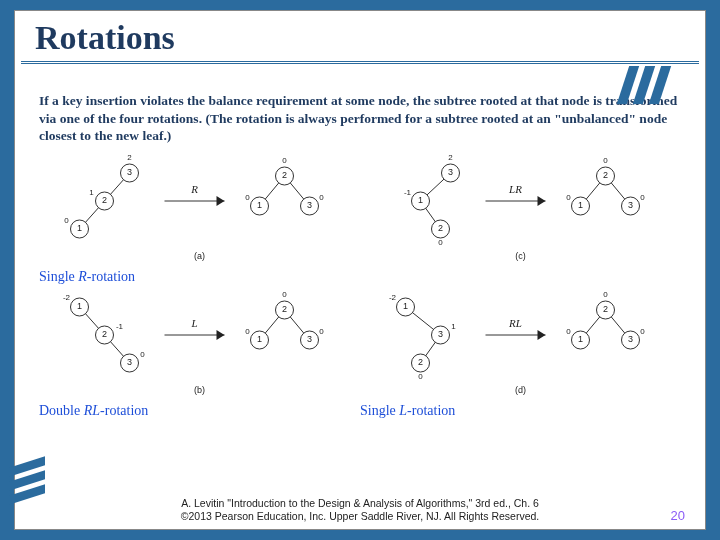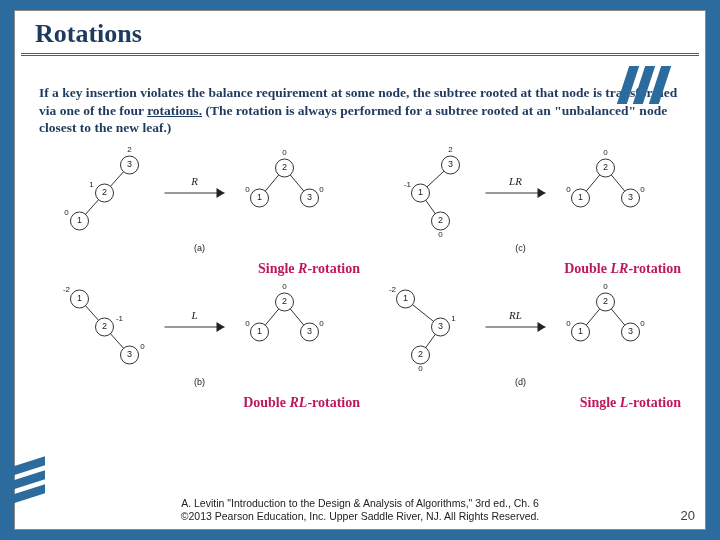--- a/index.html
+++ b/index.html
@@ -14,21 +14,21 @@
   .slide {
     position: absolute;
     top: 10px;
     left: 14px;
     right: 14px;
     bottom: 10px;
     background: #fff;
     border: 1px solid #888;
   }
   .title {
-    font-size: 26px;
+    font-size: 34px;
     font-weight: bold;
     color: #1f3a5f;
     padding: 8px 14px 4px 14px;
     border-bottom: 3px double #2b6b9e;
     margin: 0 6px;
   }
   .deco-top {
     position: absolute;
     top: 55px;
     right: 40px;
@@ -60,61 +60,61 @@
   .body {
     padding: 28px 24px 0 24px;
   }
   .intro {
     font-size: 13.5px;
     font-weight: bold;
     color: #1f3a5f;
     line-height: 1.3;
     margin-bottom: 6px;
   }
-  .intro .u { text-decoration: underline; }
+  .intro .u { }
   .figrow {
     display: flex;
     background: #fff;
   }
   .figcell {
     flex: 1;
     border: 0;
     position: relative;
     height: 116px;
   }
   .caption-row {
     display: flex;
     margin-top: 2px;
   }
   .caption-row .cap {
     flex: 1;
-    text-align: right;
-    font-weight: bold;
-    color: #be185d;
+    text-align: left;
+    font-weight: normal;
+    color: #1d4ed8;
     font-size: 14px;
   }
   .cap em { font-style: italic; }
   svg { display: block; }
   .footer {
     position: absolute;
     bottom: 6px;
     left: 0; right: 0;
     text-align: center;
     font-family: Arial, sans-serif;
     font-size: 10.5px;
     color: #222;
     line-height: 1.25;
   }
   .pagenum {
     position: absolute;
-    right: 10px;
+    right: 20px;
     bottom: 6px;
     font-family: Arial, sans-serif;
     font-size: 13px;
-    color: #404040;
+    color: #8b5cf6;
   }
   
   .nd { fill: #fff; stroke: #333; stroke-width: 1; }
   .ln { stroke: #333; stroke-width: 1; }
   .tx { font: 9px Arial; fill: #222; text-anchor: middle; dominant-baseline: middle; }
   .bf { font: 8px Arial; fill: #222; text-anchor: middle; }
   .op { font: italic 11px "Times New Roman"; fill: #222; text-anchor: middle; }
   .sub { font: 9px Arial; fill: #222; text-anchor: middle; }
 </style>
 </head>
@@ -203,21 +203,20 @@
           <circle class="nd" cx="270" cy="55" r="9"></circle>
             <text class="tx" x="270" y="55">3</text>
             <text class="bf" x="282" y="49">0</text>
           <text class="sub" x="160" y="108">(c)</text>
         </svg>
       </div>
     </div>
 
     <div class="caption-row">
       <div class="cap"><span>Single </span><em>R</em><span>-rotation</span></div>
-      <div class="cap"><span>Double </span><em>LR</em><span>-rotation</span></div>
     </div>
 
     <div class="figrow">
       <div class="figcell">
         <svg viewBox="0 0 320 116" width="100%" height="116">
 
           <line class="ln" x1="40" y1="22" x2="65" y2="50"></line>
           <line class="ln" x1="65" y1="50" x2="90" y2="78"></line>
           <circle class="nd" cx="40" cy="22" r="9"></circle>
             <text class="tx" x="40" y="22">1</text>

